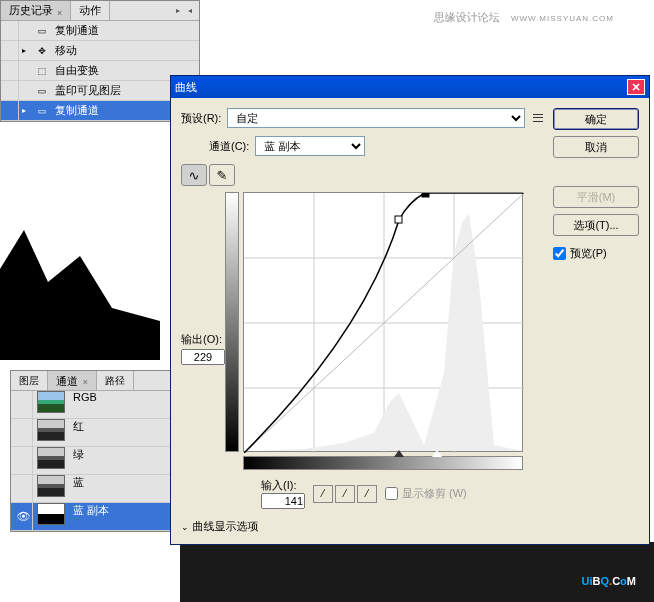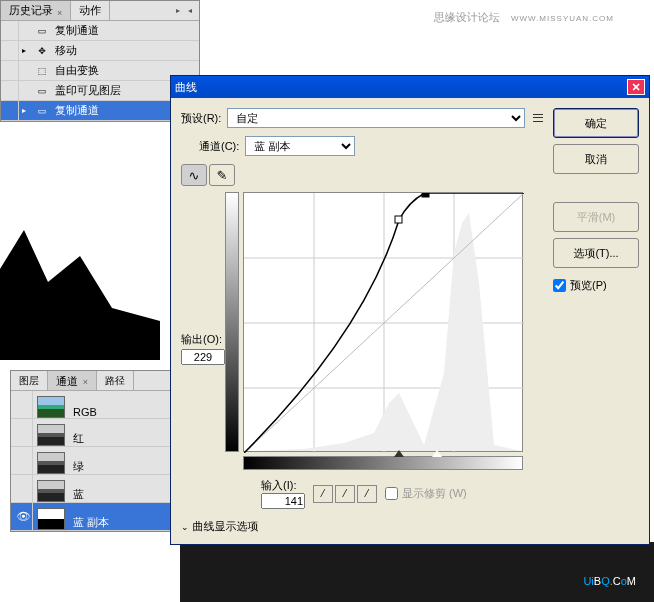--- a/index.html
+++ b/index.html
@@ -2,58 +2,58 @@
 <html><head>
 <meta charset="utf-8">
 <style>
 *{box-sizing:border-box;margin:0;padding:0;font-family:"Microsoft YaHei",SimSun,sans-serif;font-size:11px}
 body{width:654px;height:602px;background:#fff;position:relative;overflow:hidden}
 .bg-image{position:absolute;top:0;left:0;width:654px;height:602px;background:#fff}
 .silhouette{position:absolute;top:230px;left:0;width:160px;height:130px;background:#000;clip-path:polygon(0 30%,15% 0,30% 40%,50% 20%,70% 60%,100% 70%,100% 100%,0 100%)}
 .dark-bottom{position:absolute;bottom:0;left:180px;width:480px;height:60px;background:#1a1a1a}
 .watermark-top{position:absolute;top:10px;right:40px;color:#999;font-size:11px}
 .watermark-top .url{font-size:8px;letter-spacing:1px;margin-left:8px}
-.watermark-bottom{position:absolute;bottom:12px;right:18px;font-size:18px;font-weight:normal;font-family:Arial}
+.watermark-bottom{position:absolute;bottom:12px;right:18px;font-size:18px;font-weight:bold;font-family:Arial}
 .watermark-bottom .u{color:#0af}.watermark-bottom .i{color:#0af}.watermark-bottom .b{color:#fff}.watermark-bottom .q{color:#0af}.watermark-bottom .dot{color:#f80}.watermark-bottom .c{color:#fff}.watermark-bottom .o{color:#0af}.watermark-bottom .m{color:#fff}
 
 .history-panel{position:absolute;top:0;left:0;width:200px;background:#e3e3e3;border:1px solid #888}
 .history-header{background:#e3e3e3;height:20px;display:flex;align-items:center;border-bottom:1px solid #aaa}
 .history-tabs{display:flex;height:100%}
 .history-tab{padding:2px 8px;border-right:1px solid #aaa;display:flex;align-items:flex-end;font-size:10px}
 .history-tab.active{background:#d0d0d0}
 .history-tab .x{margin-left:4px;color:#666;font-size:9px}
 .history-ctrl{margin-left:auto;display:flex;gap:2px;padding-right:4px}
 .history-ctrl span{width:10px;height:10px;display:flex;align-items:center;justify-content:center;color:#555;font-size:8px}
 .history-item{height:20px;display:flex;align-items:center;border-bottom:1px solid #ccc;background:#e3e3e3;padding:0 4px}
 .history-item.selected{background:#3875d7;color:#fff}
 .history-item .vis{width:14px;border-right:1px solid #ccc;height:100%;display:flex;align-items:center;justify-content:center}
 .history-item .icon{width:18px;height:14px;margin:0 4px;display:flex;align-items:center;justify-content:center;font-size:9px}
 .history-item .arrow{width:10px;font-size:8px;text-align:center}
 
 .channels-panel{position:absolute;top:370px;left:10px;width:200px;background:#e3e3e3;border:1px solid #888}
 .channels-tabs{display:flex;height:20px;border-bottom:1px solid #aaa;background:#e3e3e3}
 .channels-tab{padding:3px 8px;font-size:10px;border-right:1px solid #aaa}
 .channels-tab.active{background:#d0d0d0}
-.channel-row{height:28px;display:flex;align-items:flex-end;border-bottom:1px solid #ccc;padding:0 4px;background:#e3e3e3}
+.channel-row{height:28px;display:flex;align-items:flex-start;border-bottom:1px solid #ccc;padding:0 4px;background:#e3e3e3}
 .channel-row.selected{background:#3875d7;color:#fff}
 .channel-row .eye{width:18px;height:100%;border-right:1px solid #ccc;display:flex;align-items:center;justify-content:center;font-size:11px}
 .channel-row .thumb{width:28px;height:22px;margin:0 4px;border:1px solid #666}
 .channel-row .name{flex:1;padding-left:4px}
 .channel-row .shortcut{font-size:9px;color:#ccc;margin-right:4px}
 .thumb-rgb{background:linear-gradient(to bottom,#9bc5e8 40%,#3a7 40%,#3a7 60%,#252 60%)}
 .thumb-r,.thumb-g,.thumb-b{background:linear-gradient(to bottom,#ccc 40%,#555 40%,#555 60%,#222 60%)}
 .thumb-bcopy{background:linear-gradient(to bottom,#fff 50%,#000 50%)}
 
 .dialog{position:absolute;top:75px;left:170px;width:480px;background:#ece9d8;border:1px solid #0a246a}
 .dialog-title{height:22px;background:linear-gradient(to bottom,#0053e1,#0048c7);color:#fff;display:flex;align-items:center;padding:0 4px;font-size:12px}
 .dialog-title .close{margin-left:auto;width:18px;height:16px;background:#e35;border:1px solid #fff;display:flex;align-items:center;justify-content:center;color:#fff;font-weight:bold;font-size:11px}
 .dialog-body{padding:10px;display:flex;gap:8px}
 .dialog-main{flex:1}
 .dialog-side{width:86px;display:flex;flex-direction:column;gap:6px}
-.dialog-side button{height:30px;background:#ece9d8;border:1px solid #888;border-radius:3px;font-size:11px})
+.dialog-side button{height:22px;background:#ece9d8;border:1px solid #888;border-radius:3px;font-size:11px})
 .dialog-side button:disabled{color:#999}
 .dialog-side .cb{display:flex;align-items:center;gap:4px;margin-top:4px}
 .dialog-side .cb input{width:13px;height:13px}
 .row{display:flex;align-items:center;gap:6px;margin-bottom:8px}
 .row label{font-size:11px}
 .row select,.row input[type=text]{border:1px solid #7e9db9;height:20px;padding:0 4px;background:#fff;font-size:11px}
 .preset-select{flex:1}
 .menu-icon{width:14px;height:14px;display:flex;flex-direction:column;justify-content:space-around;padding:2px}
 .menu-icon span{height:1px;background:#333}
 .tool-icons{display:flex;gap:2px;margin-bottom:6px}
@@ -188,21 +188,21 @@
     <div class="dialog-main">
       <div class="row">
         <label>预设(R):</label>
         <select class="preset-select"><option>自定</option></select>
         <div class="menu-icon">
             <span></span>
             <span></span>
             <span></span>
           </div>
       </div>
-      <div class="row" style="margin-left:18px">
+      <div class="row" style="margin-left:28px">
         <label>通道(C):</label>
         <select style="width:110px"><option>蓝 副本</option></select>
       </div>
       <div class="tool-icons">
         <div class="ti active">∿</div>
         <div class="ti">✎</div>
       </div>
       <div style="display:flex;">
         <div class="io-box">
           <div class="io">

